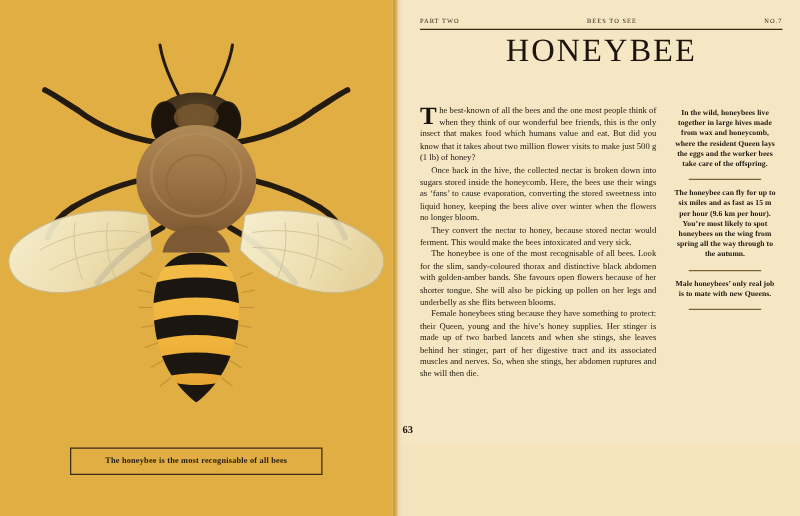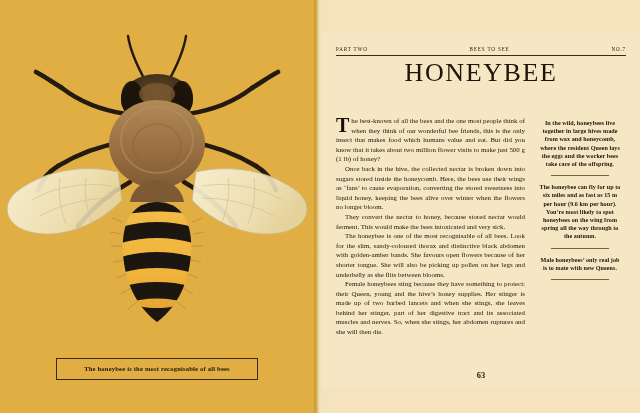--- a/index.html
+++ b/index.html
@@ -63,21 +63,20 @@
        #c8993a 0%, #d8a83f 30%, #ecdcb5 62%, #f4e6c3 100%);
   }
 
   
   #page-right {
     position: relative;
     flex: 1 1 auto;
     height: 356px;
     background: #f6e7c4;
     overflow: hidden;
-    margin-top: 32px;
   }
 
   #running-head {
     position: absolute;
     left: 14px;
     right: 14px;
     top: 14px;
     display: flex;
     justify-content: space-between;
     align-items: baseline;
@@ -173,21 +172,21 @@
     background: #6d5staple;
     background: #7a6338;
     margin: 7px 12px;
   }
 
   #page-number {
     position: absolute;
     bottom: 8px;
     left: 0;
     right: 0;
-    text-align: center;
+    text-align: left;
     font-size: 8.4px;
     font-weight: bold;
     color: #1d150b;
   }
 </style>
 </head>
 <body>
 
 <div id="spread">
 

